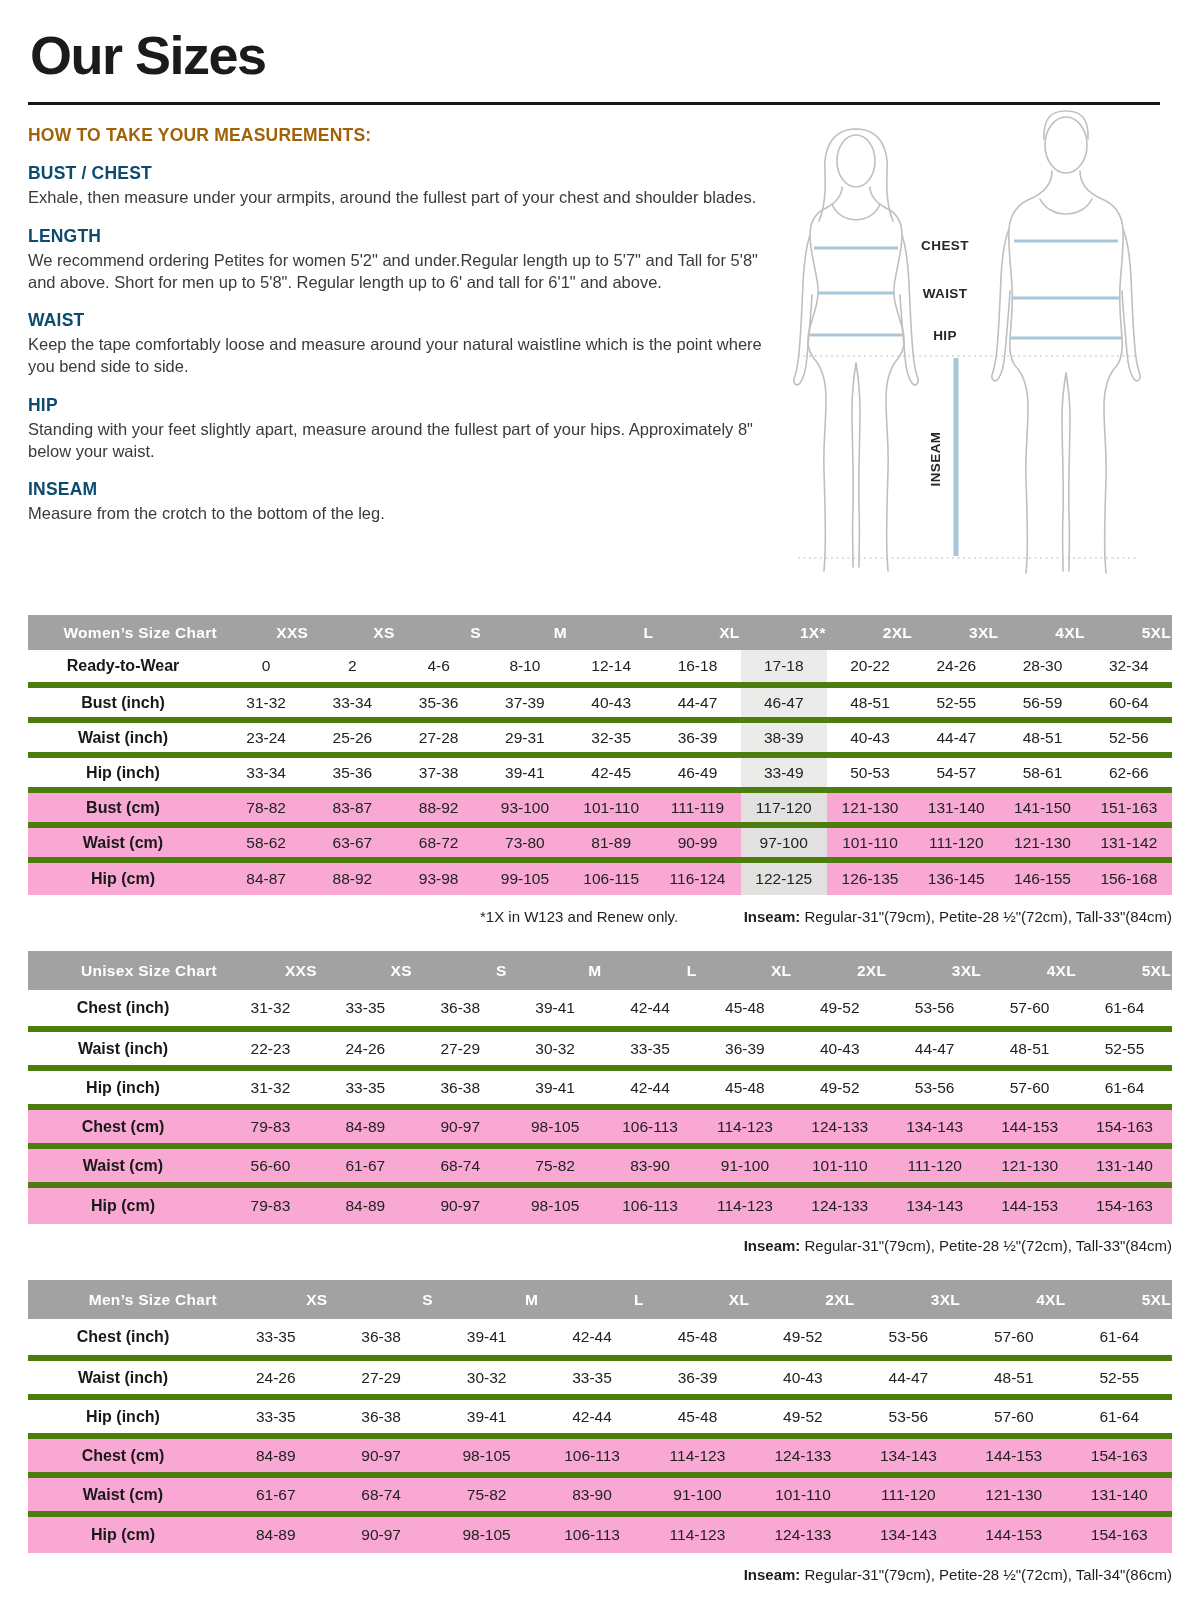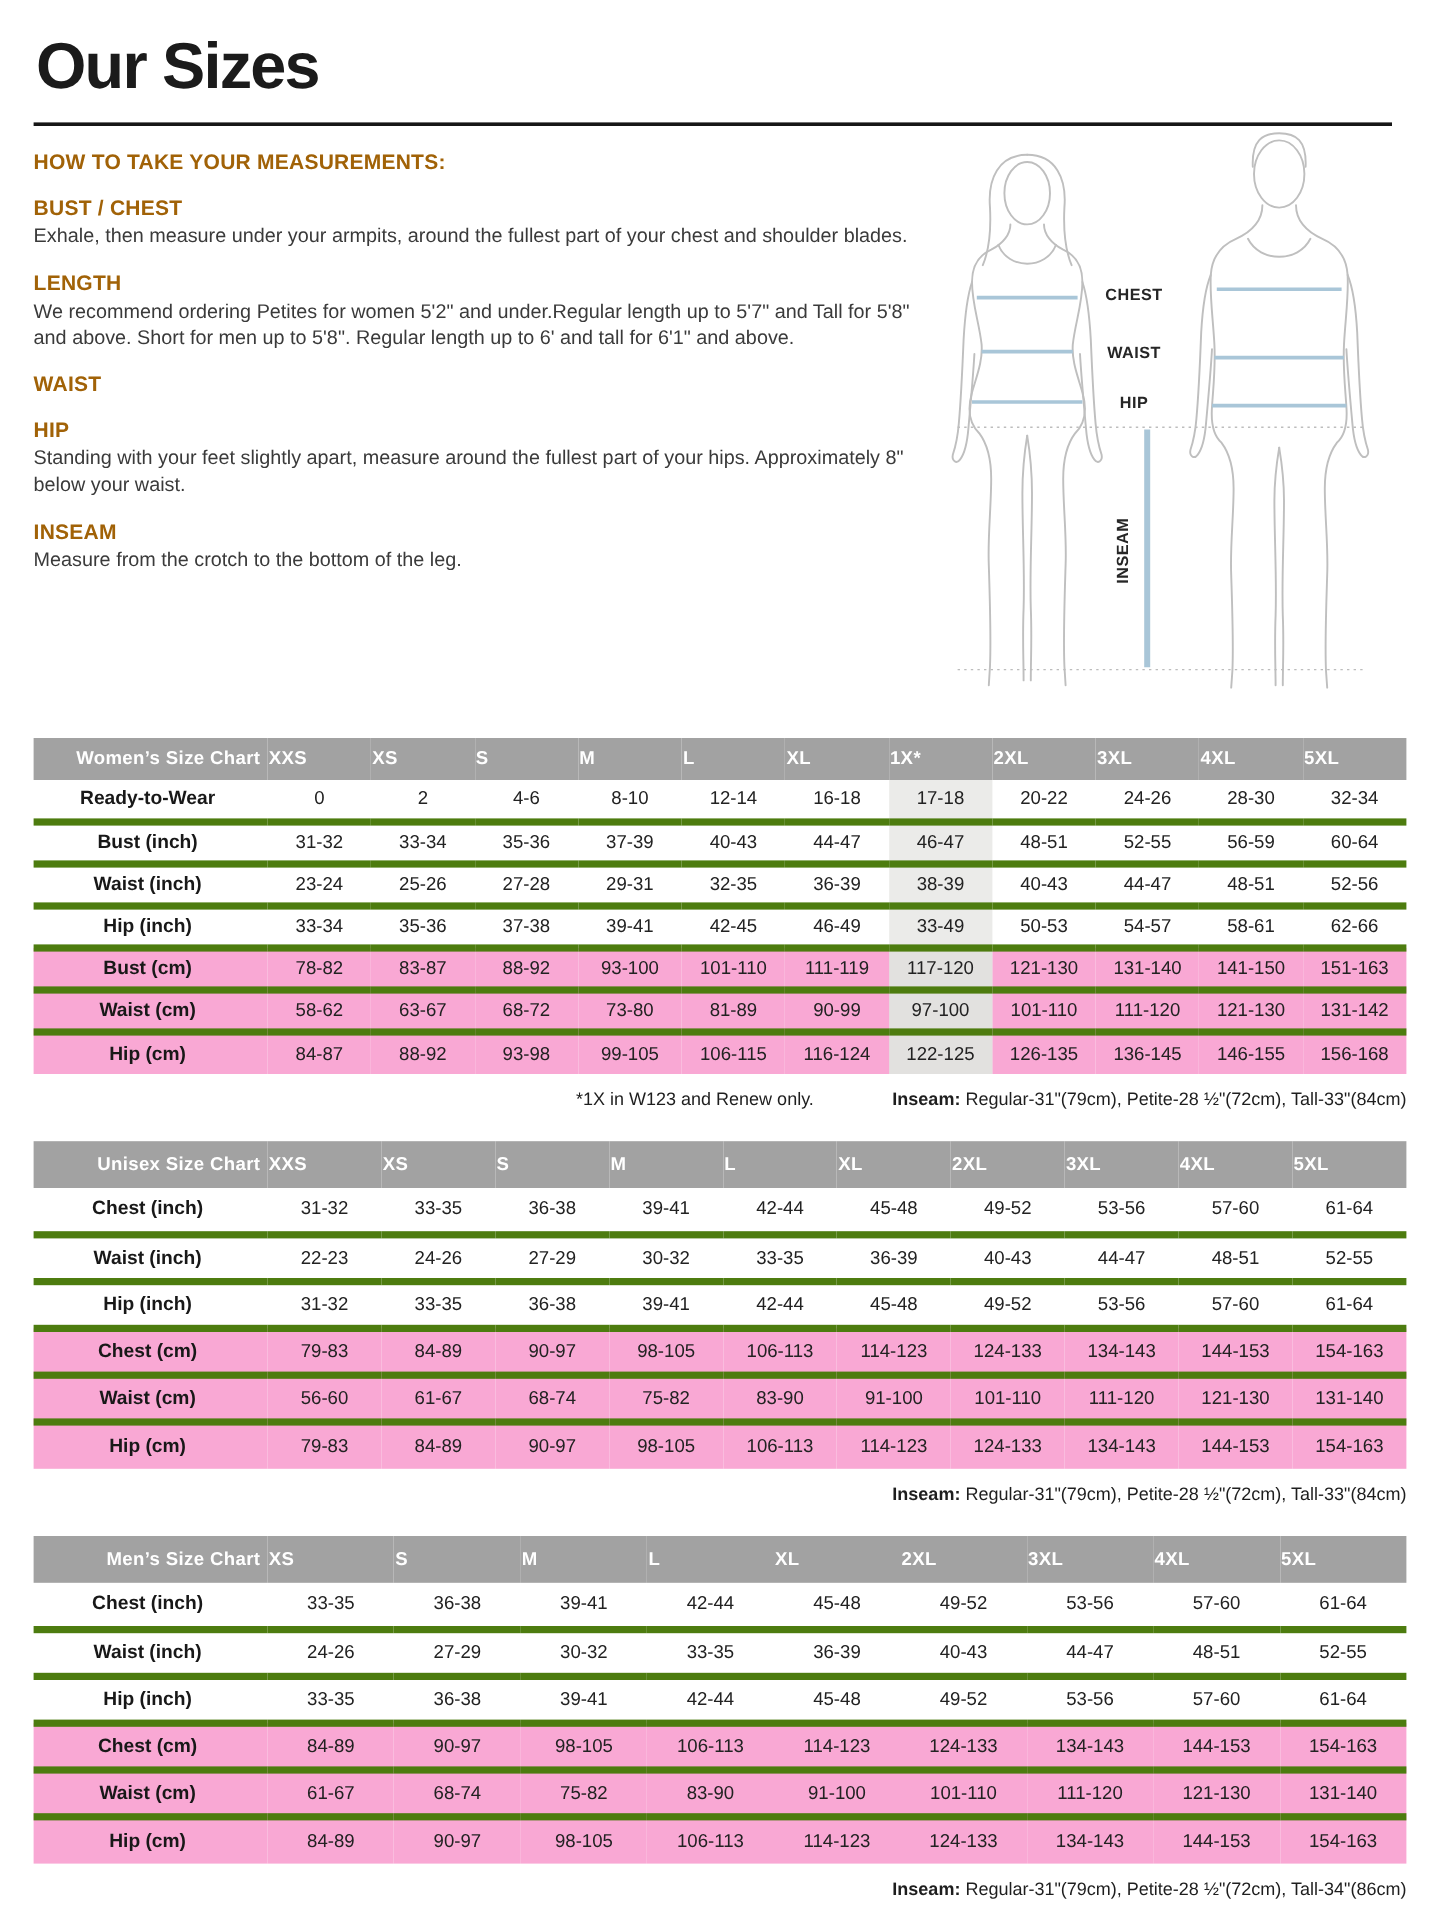--- a/index.html
+++ b/index.html
@@ -18,21 +18,21 @@
   }
   .title-rule { border:none; border-top:3px solid #161616; margin:0; }
 
   .top-area { display:flex; align-items:flex-start; }
   .instructions { width:745px; padding-top:20px; }
   .howto-heading {
     font-size:17.5px; font-weight:800; color:#a16207;
     margin:0 0 2px 0; letter-spacing:.2px;
   }
   .section h3 {
-    font-size:17.5px; font-weight:800; color:#a16207;
+    font-size:17.5px; font-weight:800; color:#0c4a6e;
     margin:17px 0 3px 0; letter-spacing:.2px;
   }
   .section p {
     font-size:16.5px; line-height:1.32; color:#3a3a3a; margin:0;
   }
 
   .diagram-wrap { flex:1; display:flex; justify-content:flex-start; padding-top:2px; }
   .diagram-wrap svg { display:block; }
   .fig { stroke:#bfbfbf; stroke-width:1.6; fill:none; stroke-linecap:round; stroke-linejoin:round; }
   .measure { stroke:#a9c6d8; stroke-width:3; fill:none; }
@@ -42,21 +42,21 @@
     font-family:"Liberation Sans",sans-serif; font-size:13.5px; font-weight:700;
     fill:#262626; letter-spacing:.4px;
   }
 
   table.size-table {
     width:1144px; border-collapse:collapse; table-layout:fixed;
     margin-top:26px;
   }
   table.size-table thead th {
     background:#a2a2a2; color:#ffffff;
-    font-size:15.5px; font-weight:700; text-align:left;
+    font-size:15.5px; font-weight:700; text-align:right;
     height:35px; letter-spacing:.3px;
   }
   table.size-table thead th.lbl { text-align:right; padding-right:6px; }
   table.size-table tbody th {
     text-align:center; padding-right:6px;
     font-size:16px; font-weight:700; color:#181818; height:35px;
   }
   table.size-table tbody td {
     text-align:center; font-size:15.5px; color:#222; height:35px;
   }
@@ -91,20 +91,21 @@
       <div class="section">
         <h3>BUST / CHEST</h3>
         <p>Exhale, then measure under your armpits, around the fullest part of your chest and shoulder blades.</p>
       </div>
       <div class="section">
         <h3>LENGTH</h3>
         <p>We recommend ordering Petites for women 5'2" and under.Regular length up to 5'7" and Tall for 5'8" and above. Short for men up to 5'8". Regular length up to 6' and tall for 6'1" and above.</p>
       </div>
       <div class="section">
         <h3>WAIST</h3>
+        <p>Keep the tape comfortably loose and measure around your natural waistline which is the point where you bend side to side.</p>
       </div>
       <div class="section">
         <h3>HIP</h3>
         <p>Standing with your feet slightly apart, measure around the fullest part of your hips. Approximately 8" below your waist.</p>
       </div>
       <div class="section">
         <h3>INSEAM</h3>
         <p>Measure from the crotch to the bottom of the leg.</p>
       </div>
     </div>

